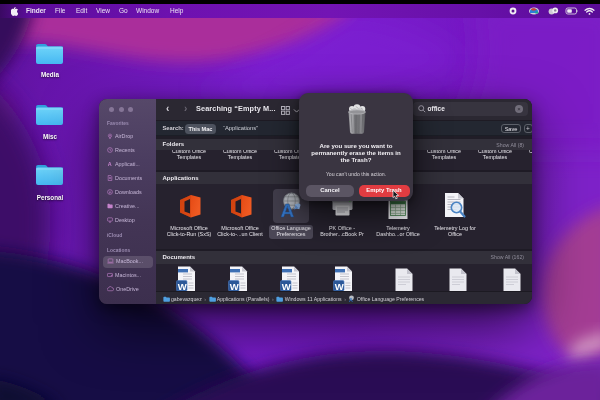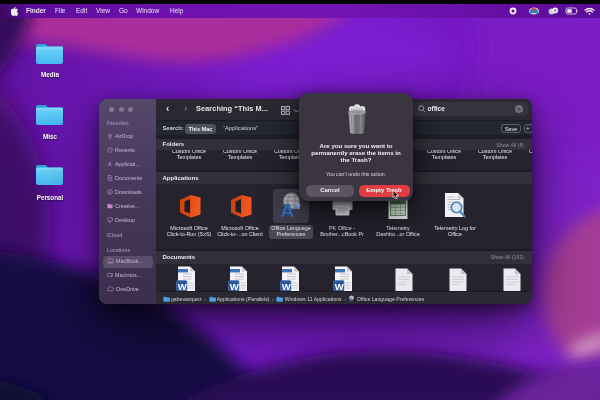--- a/index.html
+++ b/index.html
@@ -129,21 +129,21 @@
   overflow:hidden;background:#262330;box-shadow:0 22px 55px rgba(0,0,0,.62),0 5px 16px rgba(0,0,0,.45);">
 
   <div class="abs" style="left:56.5px;top:0;width:376.5px;height:205px;background:#26222e;"></div>
 
   <div class="abs" style="left:56.5px;top:0;width:376.5px;height:22.5px;background:#2b2832;border-bottom:1px solid #1e1b24;"></div>
 
   <div class="abs" style="left:56.5px;top:22.5px;width:376.5px;height:15px;background:#232731;border-bottom:1px solid #1b1e26;"></div>
 
   <div class="abs" style="left:67px;top:4px;color:#d9d6de;font-size:10px;font-weight:bold;">‹</div>
   <div class="abs" style="left:85px;top:4px;color:#6b6773;font-size:10px;font-weight:bold;">›</div>
-  <div class="abs" style="left:97px;top:5.8px;color:#e8e6ec;font-size:7.3px;font-weight:bold;letter-spacing:0.1px;">Searching “This M...</div>
+  <div class="abs" style="left:97px;top:5.8px;color:#e8e6ec;font-size:7.3px;font-weight:bold;letter-spacing:0.1px;">Searching “Empty M...</div>
   <svg class="abs" style="left:182px;top:7px" width="22" height="9" viewBox="0 0 22 9" fill="none" stroke="#b9b6c0" stroke-width="1">
     <rect x="0.5" y="0.5" width="3.2" height="3.2"></rect>
         <rect x="5.2" y="0.5" width="3.2" height="3.2"></rect>
     <rect x="0.5" y="5.2" width="3.2" height="3.2"></rect>
         <rect x="5.2" y="5.2" width="3.2" height="3.2"></rect>
     <path d="M13,3.5 l2.6,2.6 2.6,-2.6"></path>
   </svg>
 
   <div class="abs" style="left:314px;top:3.8px;width:115px;height:13.5px;background:#37343f;border-radius:4px;"></div>
   <svg class="abs" style="left:318.5px;top:6.5px" width="8" height="8" viewBox="0 0 8 8" fill="none" stroke="#a19daa" stroke-width="1">

